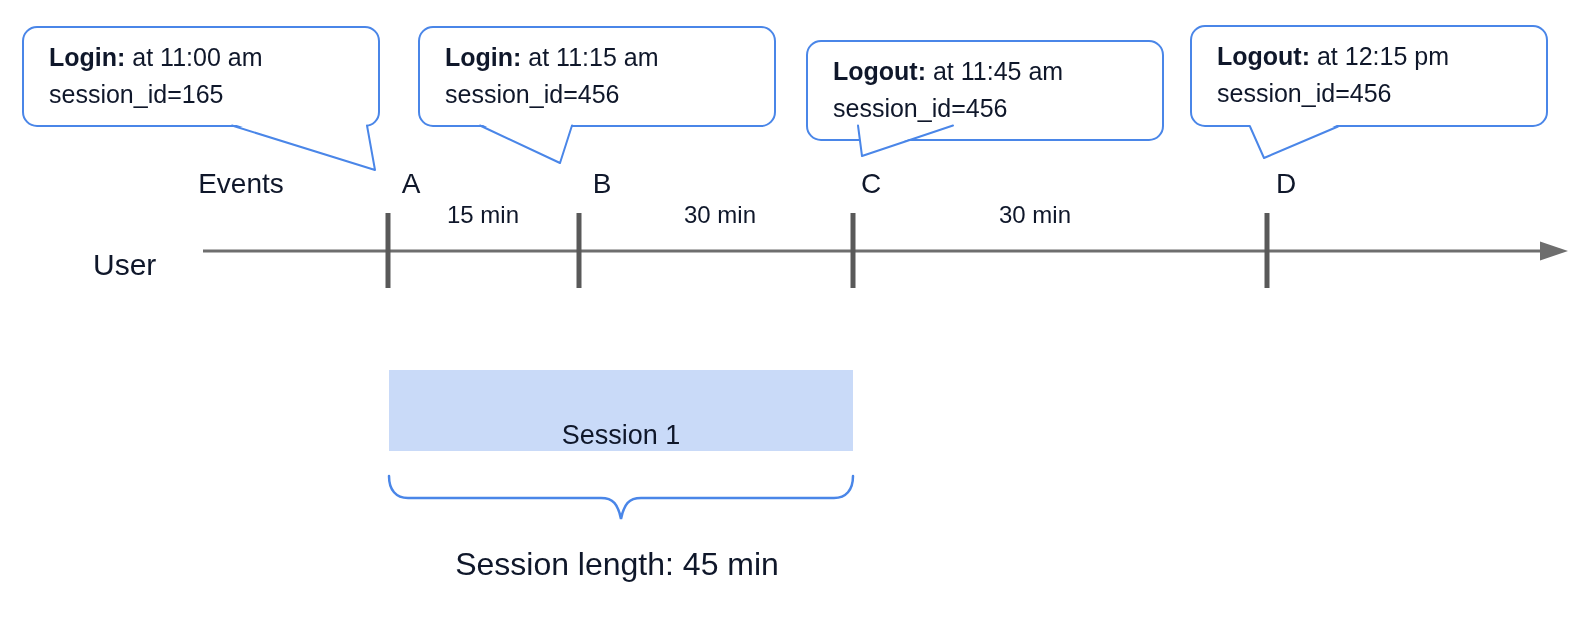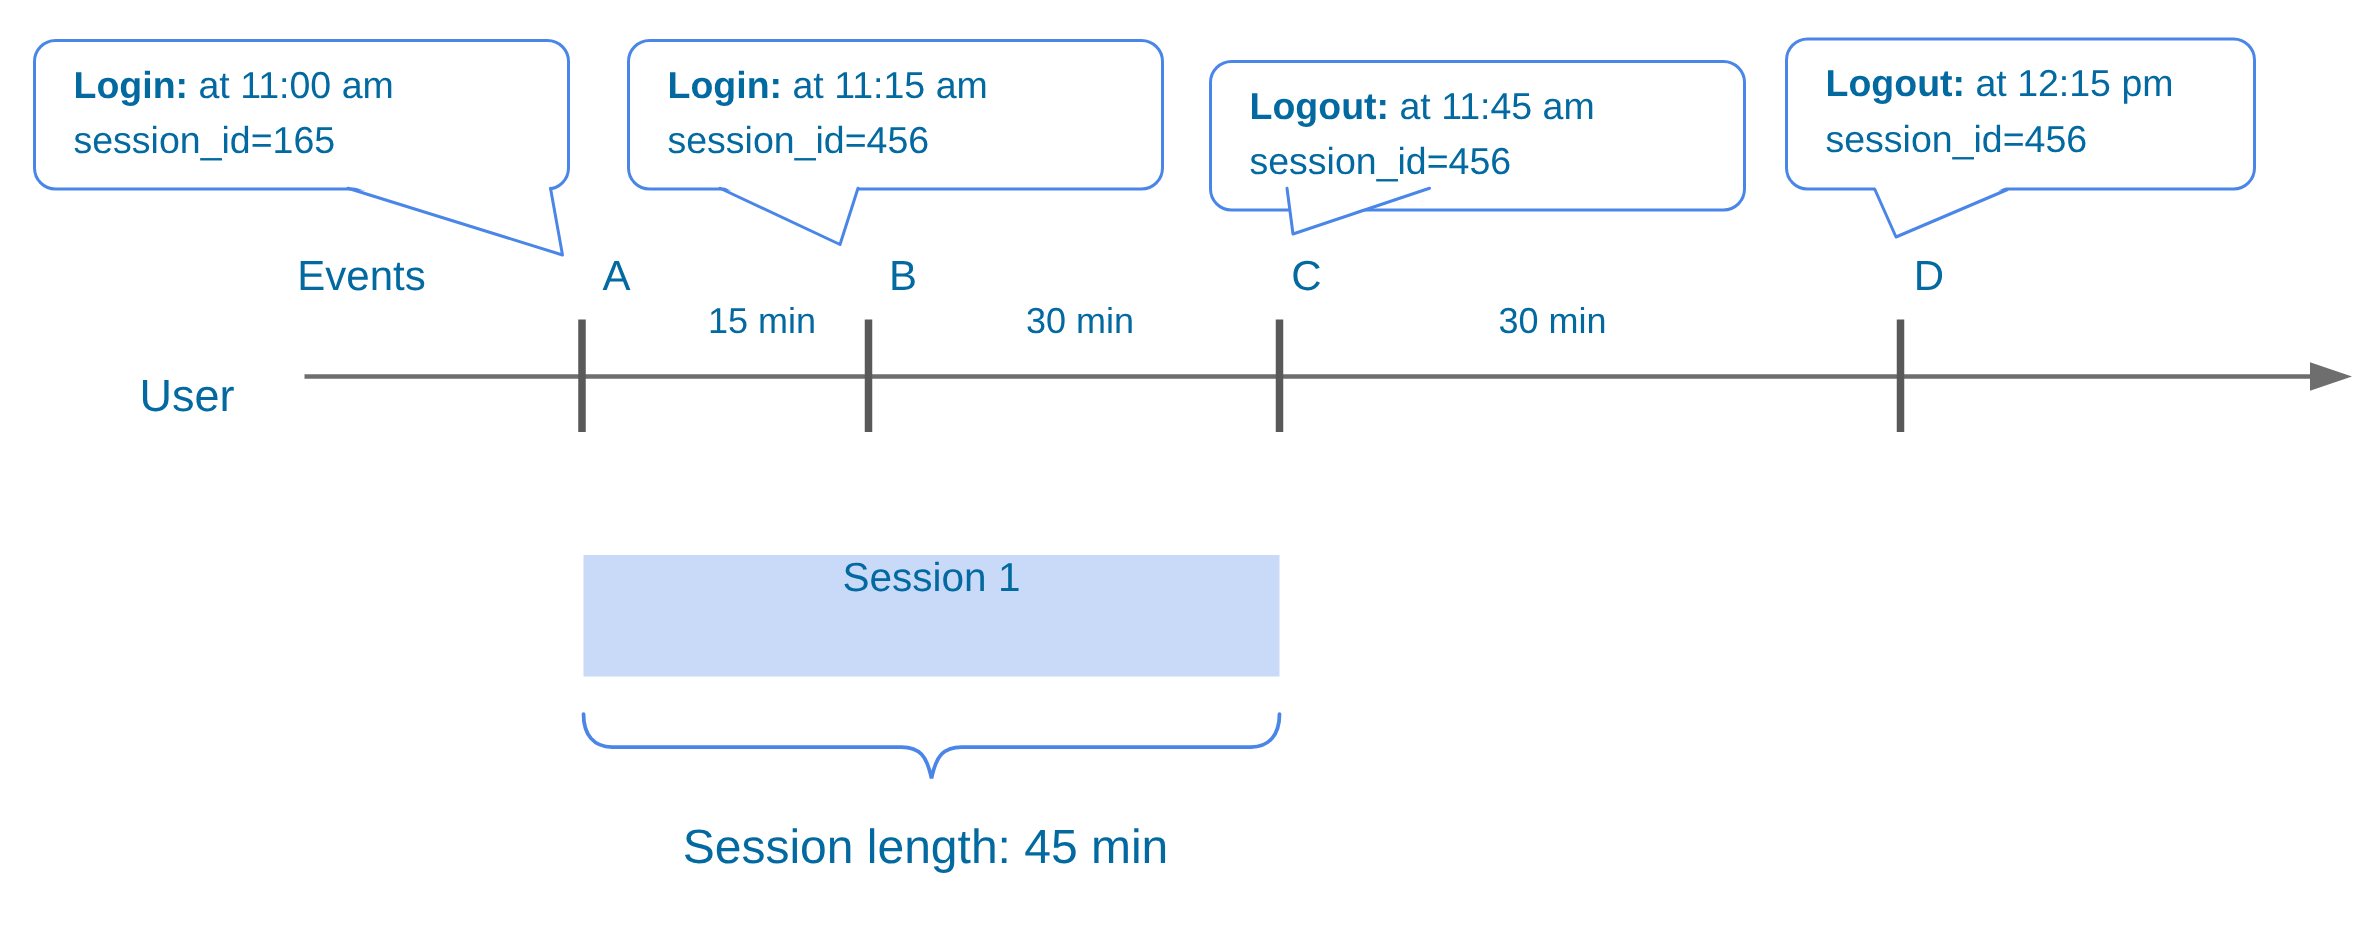--- a/index.html
+++ b/index.html
@@ -1,21 +1,21 @@
 <!DOCTYPE html>
 <html><head>
 <meta charset="utf-8">
 <style>
   html,body{margin:0;padding:0;background:#fff;}
   #canvas{
     position:relative;
     width:1574px;height:630px;
     background:#ffffff;
     font-family:"Liberation Sans", sans-serif;
-    color:#0369a1;
+    color:#0f172a;
     overflow:hidden;
   }
   .bubble{
     position:absolute;
     width:358px;height:101px;
     background:#ffffff;
     border:2px solid #4a86e8;
     border-radius:15px;
     box-sizing:border-box;
     z-index:1;
@@ -51,21 +51,21 @@
     position:absolute;
     left:93px;top:247px;
     font-size:30px;line-height:36px;
     z-index:3;
   }
   #session-box{
     position:absolute;
     left:389px;top:370px;
     width:464px;height:81px;
     background:#c9daf8;
-    display:flex;align-items:flex-start;justify-content:center;
+    display:flex;align-items:flex-end;justify-content:center;
     font-size:27px;
     z-index:1;
   }
   #session-length{
     position:absolute;
     left:617px;top:547px;
     transform:translateX(-50%);
     font-size:32px;line-height:34px;
     white-space:nowrap;
     z-index:3;
@@ -90,21 +90,21 @@
     </div>
   </div>
 
   <div class="bubble" style="left:806px;top:40px;">
     <div class="bubble-text">
       <div><b>Logout:</b><span> at 11:45 am</span></div>
       <div>session_id=456</div>
     </div>
   </div>
 
-  <div class="bubble" style="left:1190px;top:25px;width:314px;height:102px;">
+  <div class="bubble" style="left:1190px;top:25px;width:358px;height:102px;">
     <div class="bubble-text">
       <div><b>Logout:</b><span> at 12:15 pm</span></div>
       <div>session_id=456</div>
     </div>
   </div>
 
   <svg id="lineart" width="1574" height="630" viewBox="0 0 1574 630">
 
     <g>
       <polygon points="232,123.5 375,170 367,123.5" fill="#ffffff"></polygon>
@@ -144,21 +144,21 @@
              L 834 498
              C 846 498, 853 490, 853 476" fill="none" stroke="#4a86e8" stroke-width="2.5" stroke-linecap="round"></path>
   </svg>
 
   <div class="lbl center" style="left:217px;top:168px;">Events</div>
   <div class="lbl center" style="left:387px;top:168px;">A</div>
   <div class="lbl center" style="left:578px;top:168px;">B</div>
   <div class="lbl center" style="left:847px;top:168px;">C</div>
   <div class="lbl center" style="left:1262px;top:168px;">D</div>
 
-  <div class="interval" style="left:483px;top:201px;margin-left:25px;">15 min</div>
+  <div class="interval" style="left:483px;top:201px;">15 min</div>
   <div class="interval" style="left:720px;top:201px;">30 min</div>
   <div class="interval" style="left:1035px;top:201px;">30 min</div>
 
   <div id="user-label">User</div>
 
   <div id="session-box">
     <span>Session 1</span>
   </div>
 
   <div id="session-length">Session length: 45 min</div>

